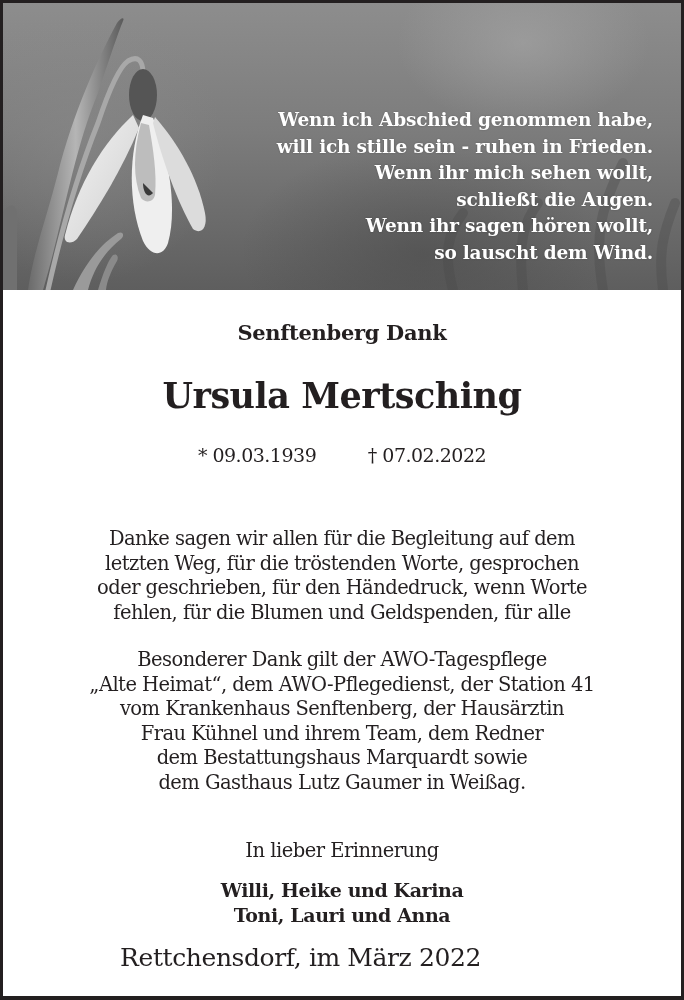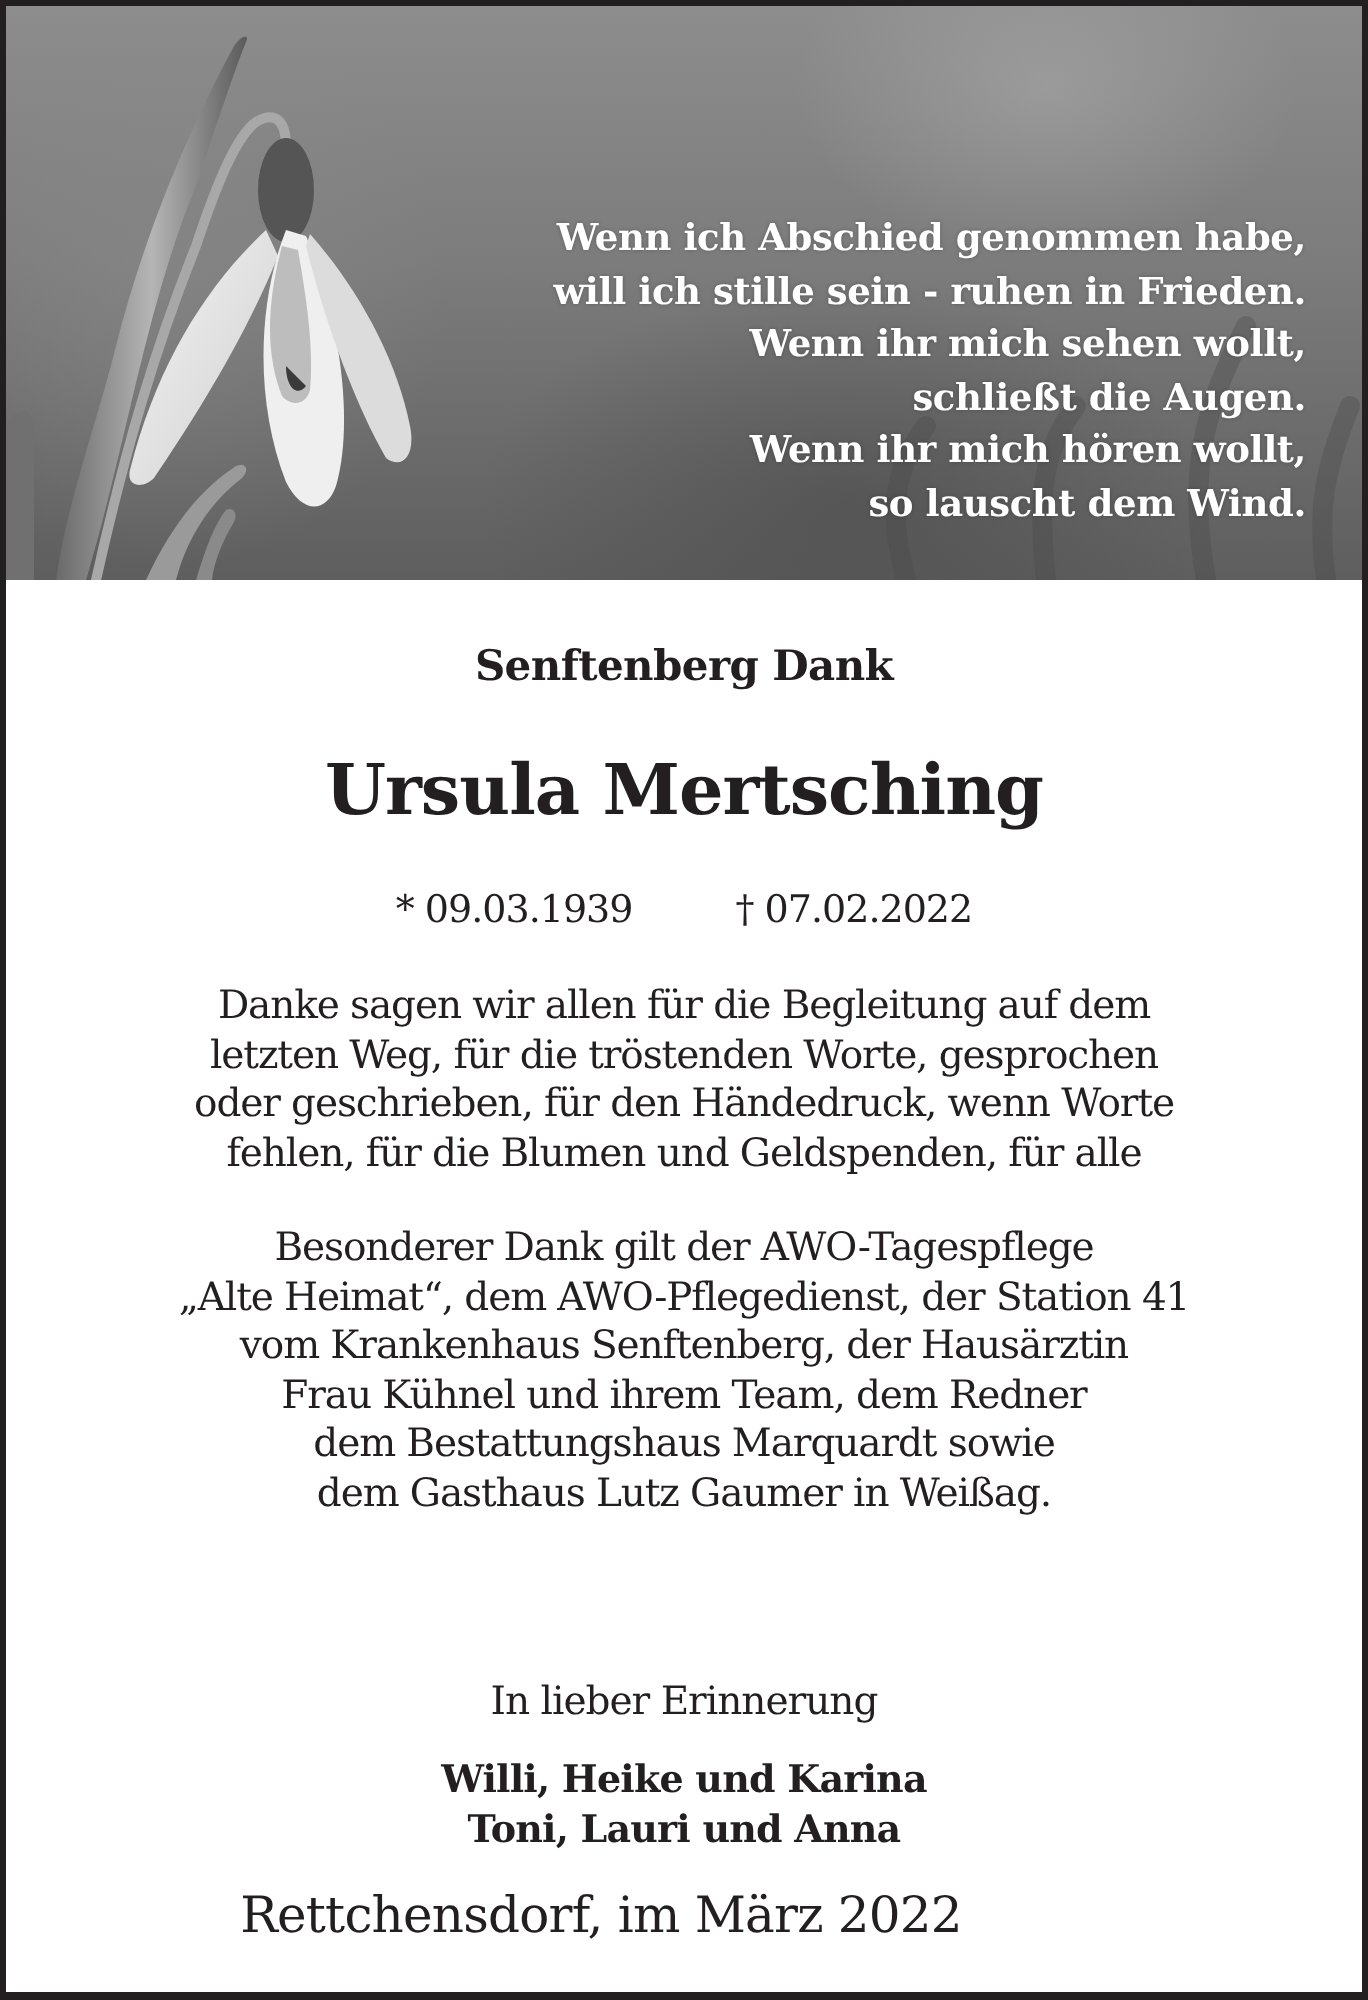--- a/index.html
+++ b/index.html
@@ -58,20 +58,21 @@
     position: absolute; left: 0; width: 678px; top: 154px;
     font-size: 19px;
     letter-spacing: -0.5px;
   }
   .dates span { display: inline-block; }
   .dates .birth { margin-right: 46px; }
   .para {
     position: absolute; left: 0; width: 678px;
     font-size: 19.5px; line-height: 24.5px;
     letter-spacing: -0.55px;
+    margin-top: 36px;
   }
   .para div { white-space: nowrap; }
   .p1 { top: 201px; }
   .p2 { top: 322px; }
   .memory {
     position: absolute; left: 0; width: 678px; top: 549px;
     font-size: 19.5px; letter-spacing: -0.5px;
   }
   .signers {
     position: absolute; left: 0; width: 678px; top: 588px;
@@ -125,21 +126,21 @@
       <path d="M70 287 C85 255 100 240 115 230 C120 228 122 232 118 236 C100 250 90 268 85 287 Z" fill="#9a9a9a"></path>
       <path d="M0 287 L0 210 C6 200 12 200 14 210 L14 287 Z" fill="#707070"></path>
       <path d="M95 287 C100 270 105 258 110 252 C114 250 116 254 114 258 C108 268 104 278 103 287 Z" fill="#8a8a8a"></path>
     </svg>
 
     <div class="poem">
       <div>Wenn ich Abschied genommen habe,</div>
       <div>will ich stille sein - ruhen in Frieden.</div>
       <div>Wenn ihr mich sehen wollt,</div>
       <div>schließt die Augen.</div>
-      <div>Wenn ihr mich hören wollt,</div>
+      <div>Wenn ihr sagen hören wollt,</div>
       <div>so lauscht dem Wind.</div>
     </div>
   </div>
 
   <div class="content">
     <div class="heading">Senftenberg Dank</div>
     <div class="name">Ursula Mertsching</div>
     <div class="dates">
       <span class="birth">* 09.03.1939</span>
       <span class="death">† 07.02.2022</span>

